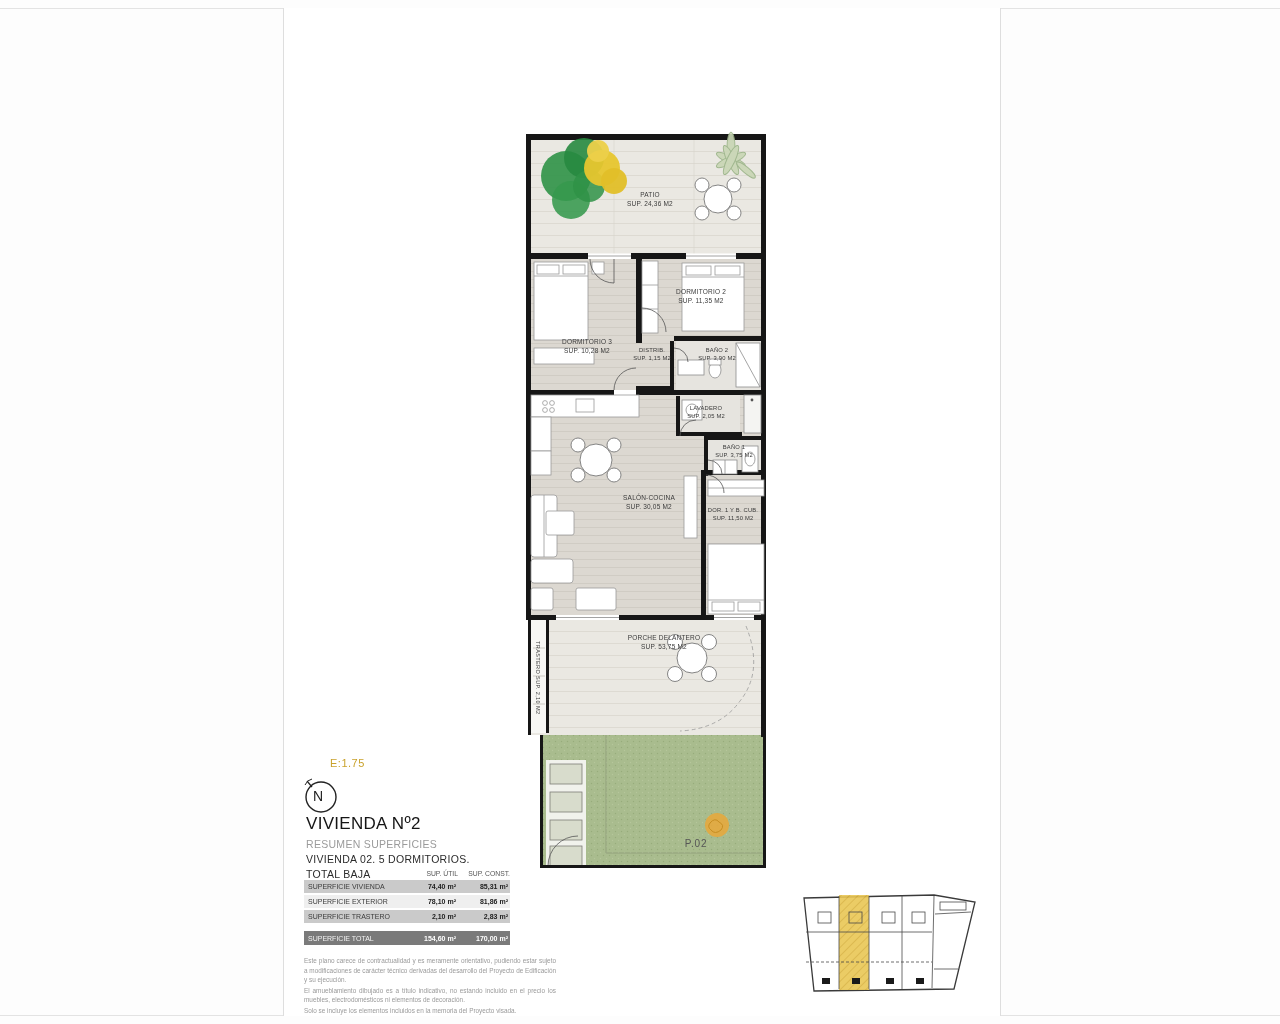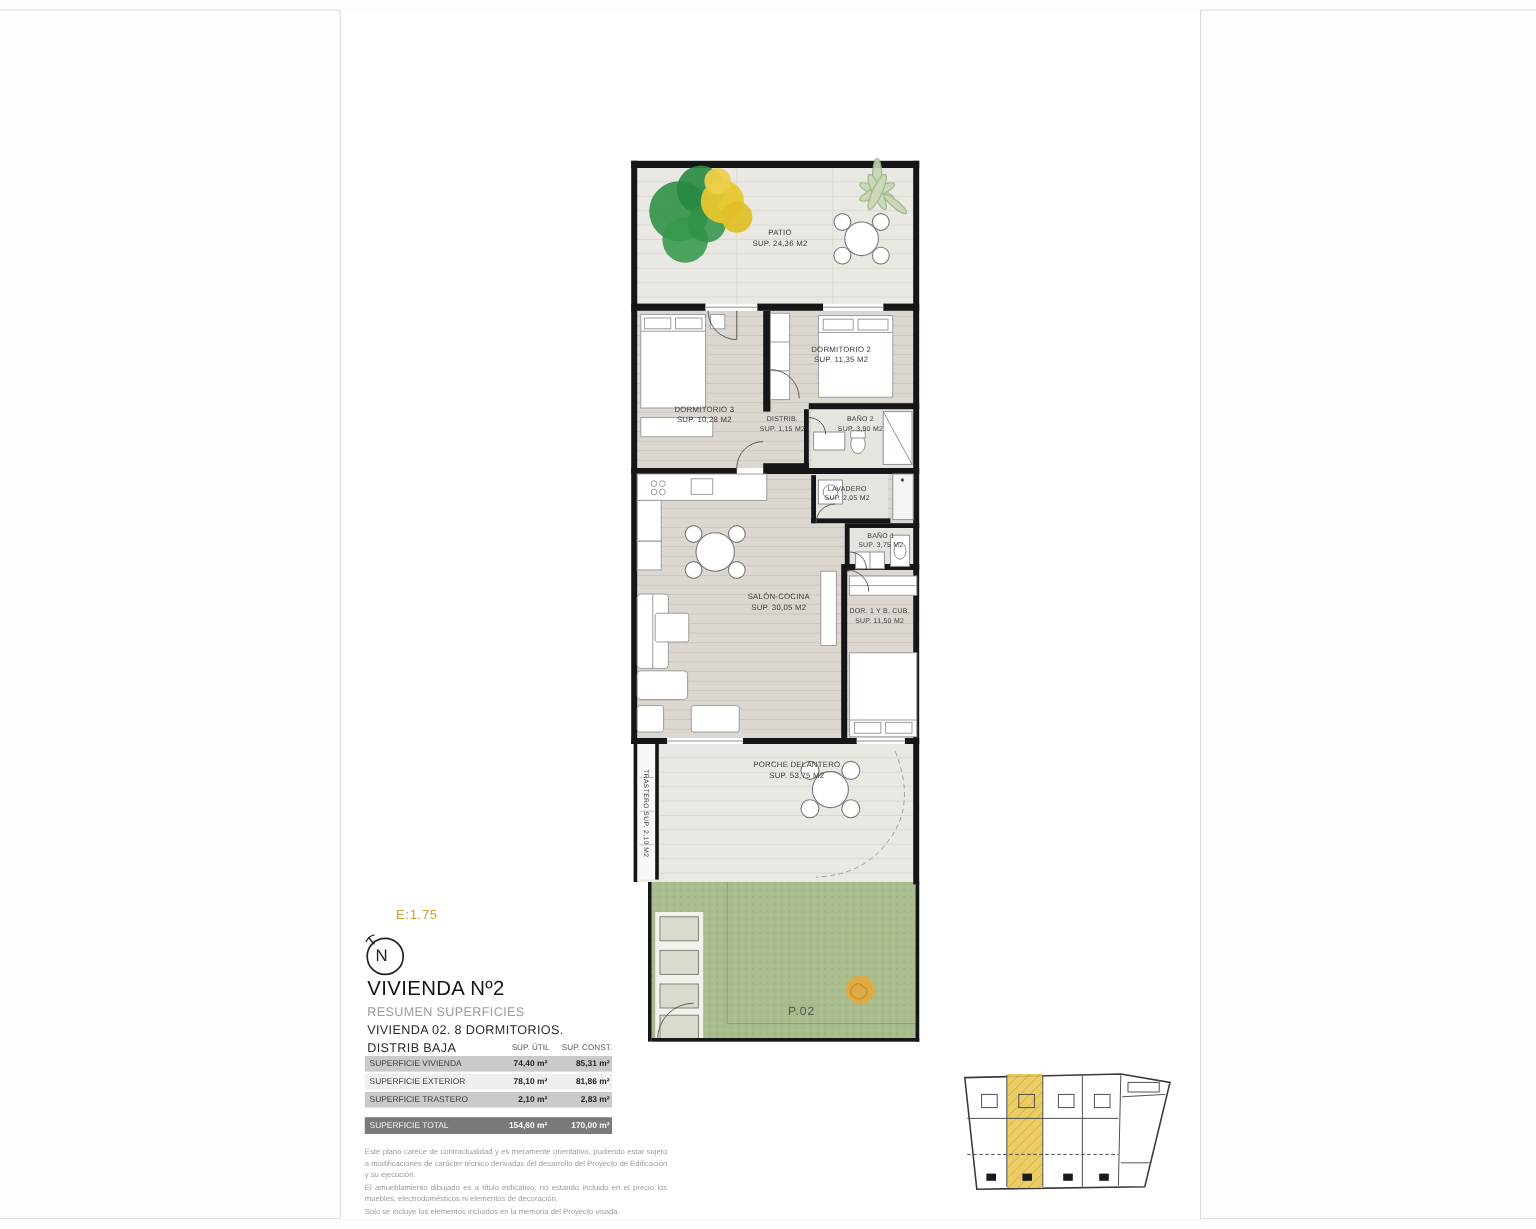--- a/index.html
+++ b/index.html
@@ -5,21 +5,21 @@
   html,body{margin:0;padding:0;}
   body{width:1280px;height:1024px;background:#fdfdfd;font-family:"Liberation Sans",sans-serif;overflow:hidden;position:relative;}
   .hairline{position:absolute;left:0;width:1280px;height:1px;background:#e3e3e3;}
   .sheet{position:absolute;left:283px;top:8px;width:716px;height:1008px;background:#ffffff;border-left:1px solid #dedede;border-right:1px solid #dedede;}
   .plan-svg{position:absolute;left:0;top:0;}
 
   
   .rl{position:absolute;transform:translateX(-50%);text-align:center;font-size:6.5px;line-height:1.35;color:#3a3a3a;white-space:nowrap;letter-spacing:.2px;}
   .rl .sup{display:block;}
   .rl-vert{position:absolute;writing-mode:vertical-rl;font-size:5.5px;color:#3a3a3a;letter-spacing:.4px;line-height:1.4;text-align:center;}
-  .parcel{position:absolute;transform:translateX(-50%);font-size:10px;color:#555;letter-spacing:.8px;}
+  .parcel{position:absolute;transform:translateX(-50%);font-size:10px;color:#555;letter-spacing:.8px;margin-left:28px;}
 
   .watermark{position:absolute;left:120px;top:487px;width:500px;text-align:center;
     font-family:"Liberation Serif",serif;font-style:italic;font-size:26px;letter-spacing:2px;
     color:#bcbcbc;opacity:.55;pointer-events:none;}
 
   
   .scale{position:absolute;left:22px;top:749px;font-size:11px;color:#c9a22c;letter-spacing:.5px;margin-left:24px;}
   .compass{position:absolute;left:14px;top:764px;}
   .compass-n{position:absolute;left:29px;top:780px;font-size:14px;color:#222;}
   .title{position:absolute;left:22px;top:806px;font-size:17px;font-weight:normal;color:#151515;letter-spacing:.3px;}
@@ -327,22 +327,22 @@
 
   <div class="scale">E:1.75</div>
   <svg class="compass" width="46" height="46">
     <circle cx="23" cy="25" r="15" fill="none" stroke="#222" stroke-width="1.4"></circle>
     <line x1="9" y1="9" x2="14" y2="15" stroke="#222" stroke-width="1.2"></line>
     <path d="M 7 13 q 2 -5 7 -6" fill="none" stroke="#222" stroke-width="1"></path>
   </svg>
   <div class="compass-n">N</div>
   <div class="title">VIVIENDA Nº2</div>
   <div class="subtitle">RESUMEN SUPERFICIES</div>
-  <div class="descriptor">VIVIENDA 02. 8 DORMITORIOS.</div>
-  <div class="floorline">DISTRIB BAJA</div>
+  <div class="descriptor">VIVIENDA 02. 5 DORMITORIOS.</div>
+  <div class="floorline">TOTAL BAJA</div>
 
   <div class="tbl">
     <div class="tbl-head">
       <span>SUP. ÚTIL</span>
       <span>SUP. CONST.</span>
     </div>
     <div class="t-row gray">
       <span class="t-label">SUPERFICIE VIVIENDA</span>
       <span class="t-val">74,40 m²</span>
       <span class="t-val">85,31 m²</span>

